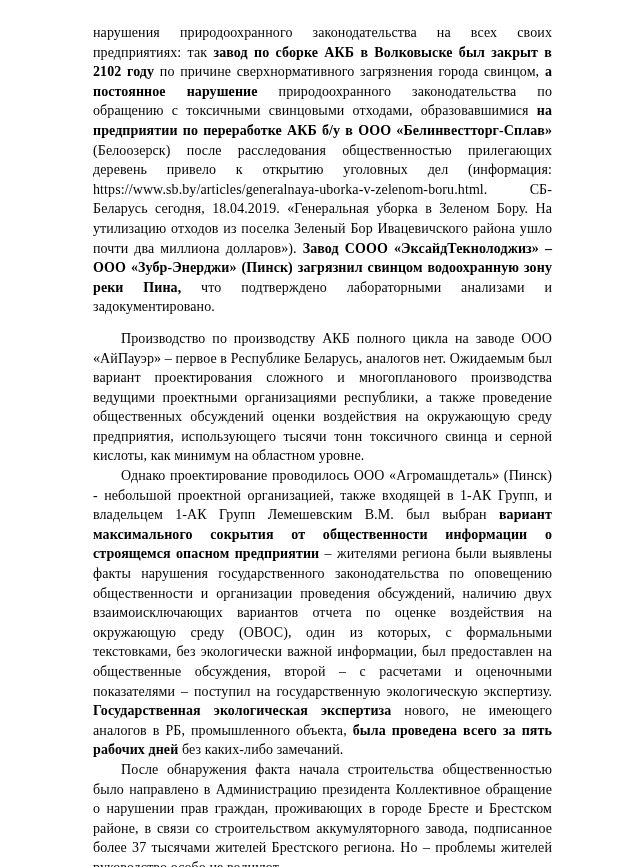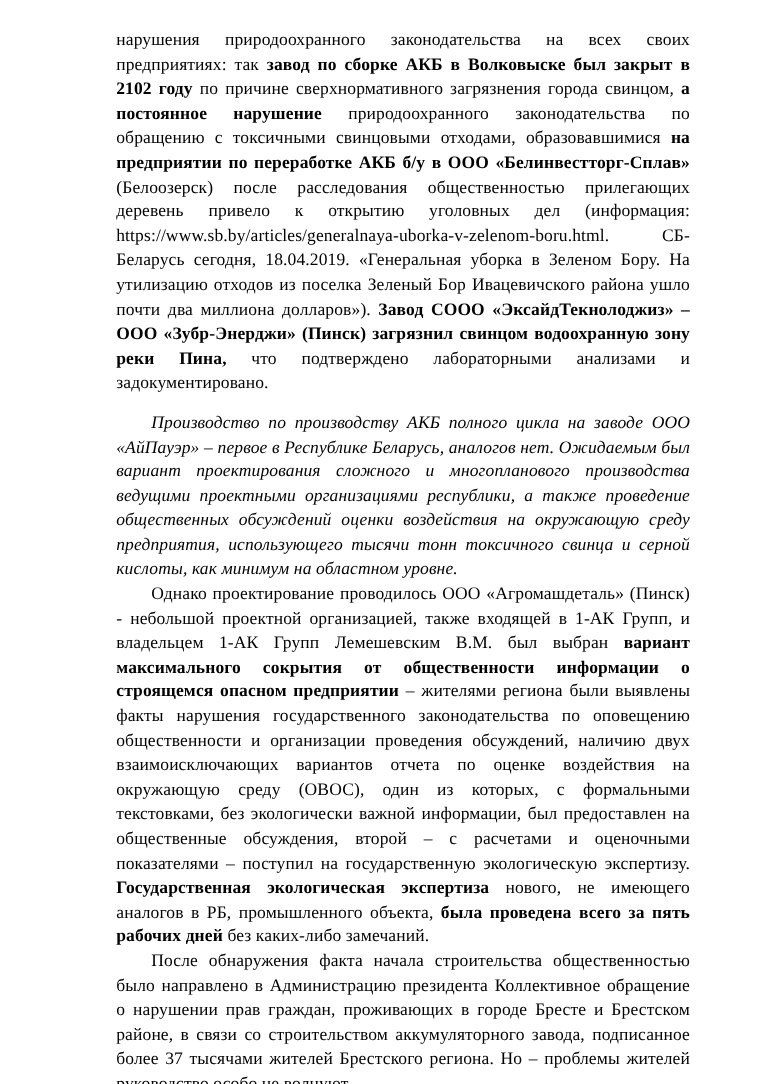--- a/index.html
+++ b/index.html
@@ -28,21 +28,20 @@
     line-height: 19.6px;
     color: #000000;
     text-align: justify;
     letter-spacing: 0.1px;
   }
   .para.indent {
     text-indent: 28px;
   }
   .para.space-before {
     margin-top: 12px;
-    font-style: italic;
   }
   .para .bold {
     font-weight: bold;
   }
 </style>
 </head>
 <body>
 
 <div class="page">
   <div class="doc-body">

